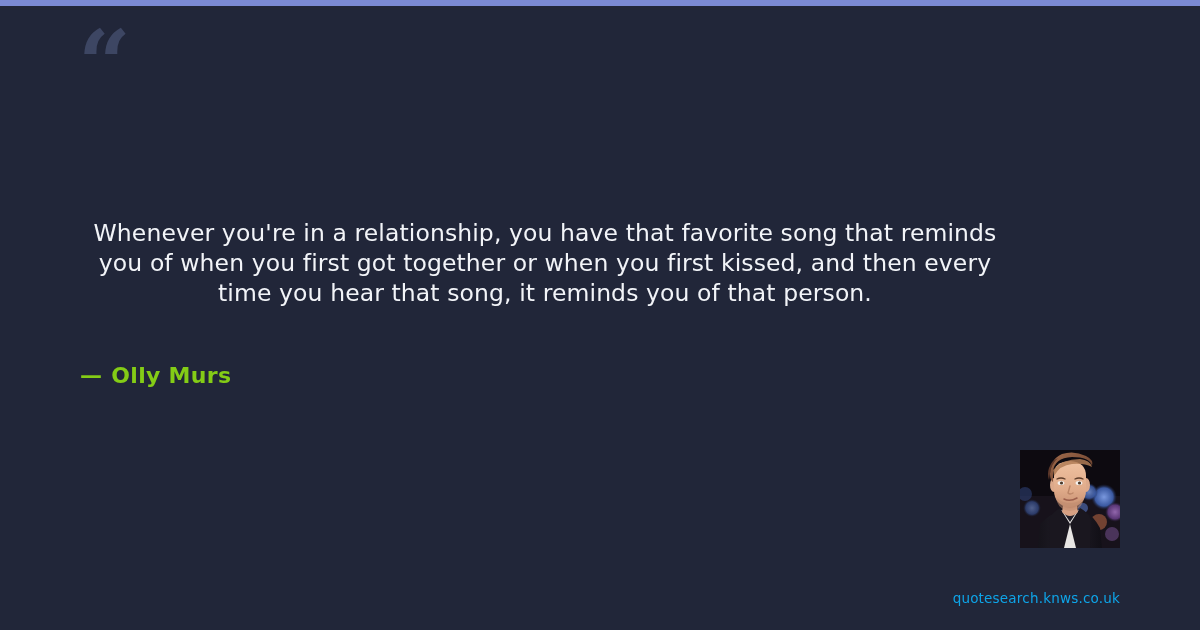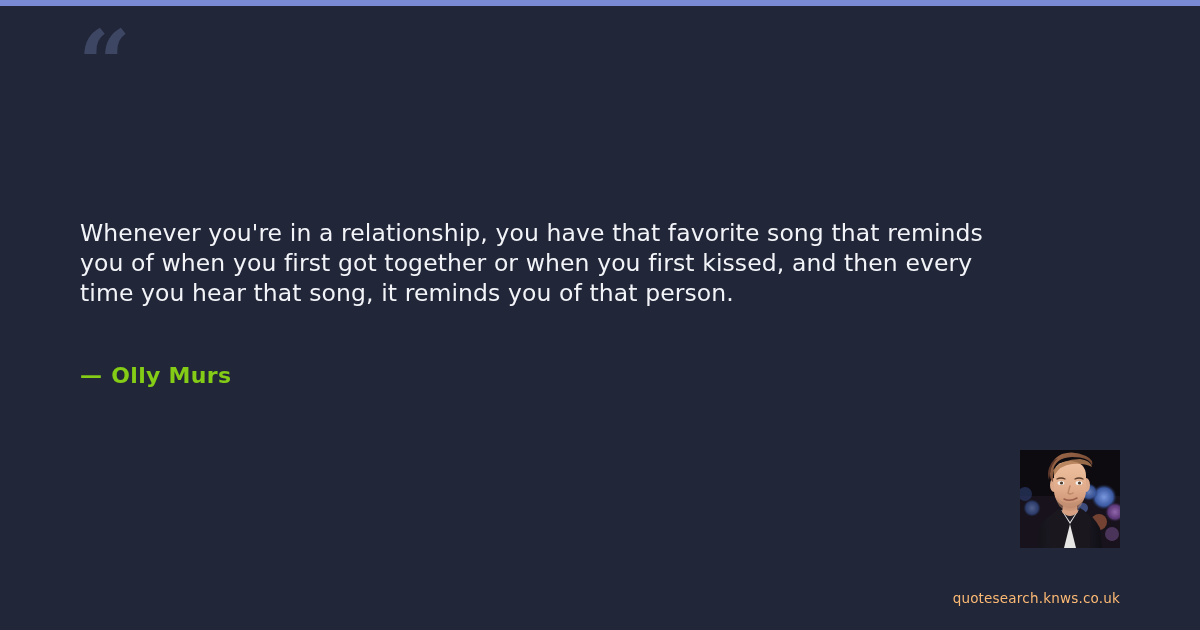--- a/index.html
+++ b/index.html
@@ -47,20 +47,21 @@
     width: 930px;
   }
   .quote-text {
     margin: 0;
     font-family: "DejaVu Sans", sans-serif;
     font-size: 23.5px;
     line-height: 30px;
     color: #f2f4f8;
     font-weight: 400;
     letter-spacing: 0.1px;
+    text-align: center;
   }
   .attribution {
     position: absolute;
     left: 80px;
     top: 363px;
     font-family: "DejaVu Sans", sans-serif;
     font-size: 22px;
     font-weight: 700;
     color: #84cc16;
     letter-spacing: 0.3px;
@@ -82,21 +83,21 @@
     display: block;
     width: 100px;
     height: 98px;
   }
   .footer-url {
     position: absolute;
     right: 80px;
     bottom: 24px;
     font-family: "DejaVu Sans", sans-serif;
     font-size: 13.5px;
-    color: #fdba74;
+    color: #0ea5e9;
     letter-spacing: 0.2px;
     white-space: nowrap;
   }
 </style>
 </head>
 <body>
 
 <div class="card">
 
   <div class="accent-bar"></div>

